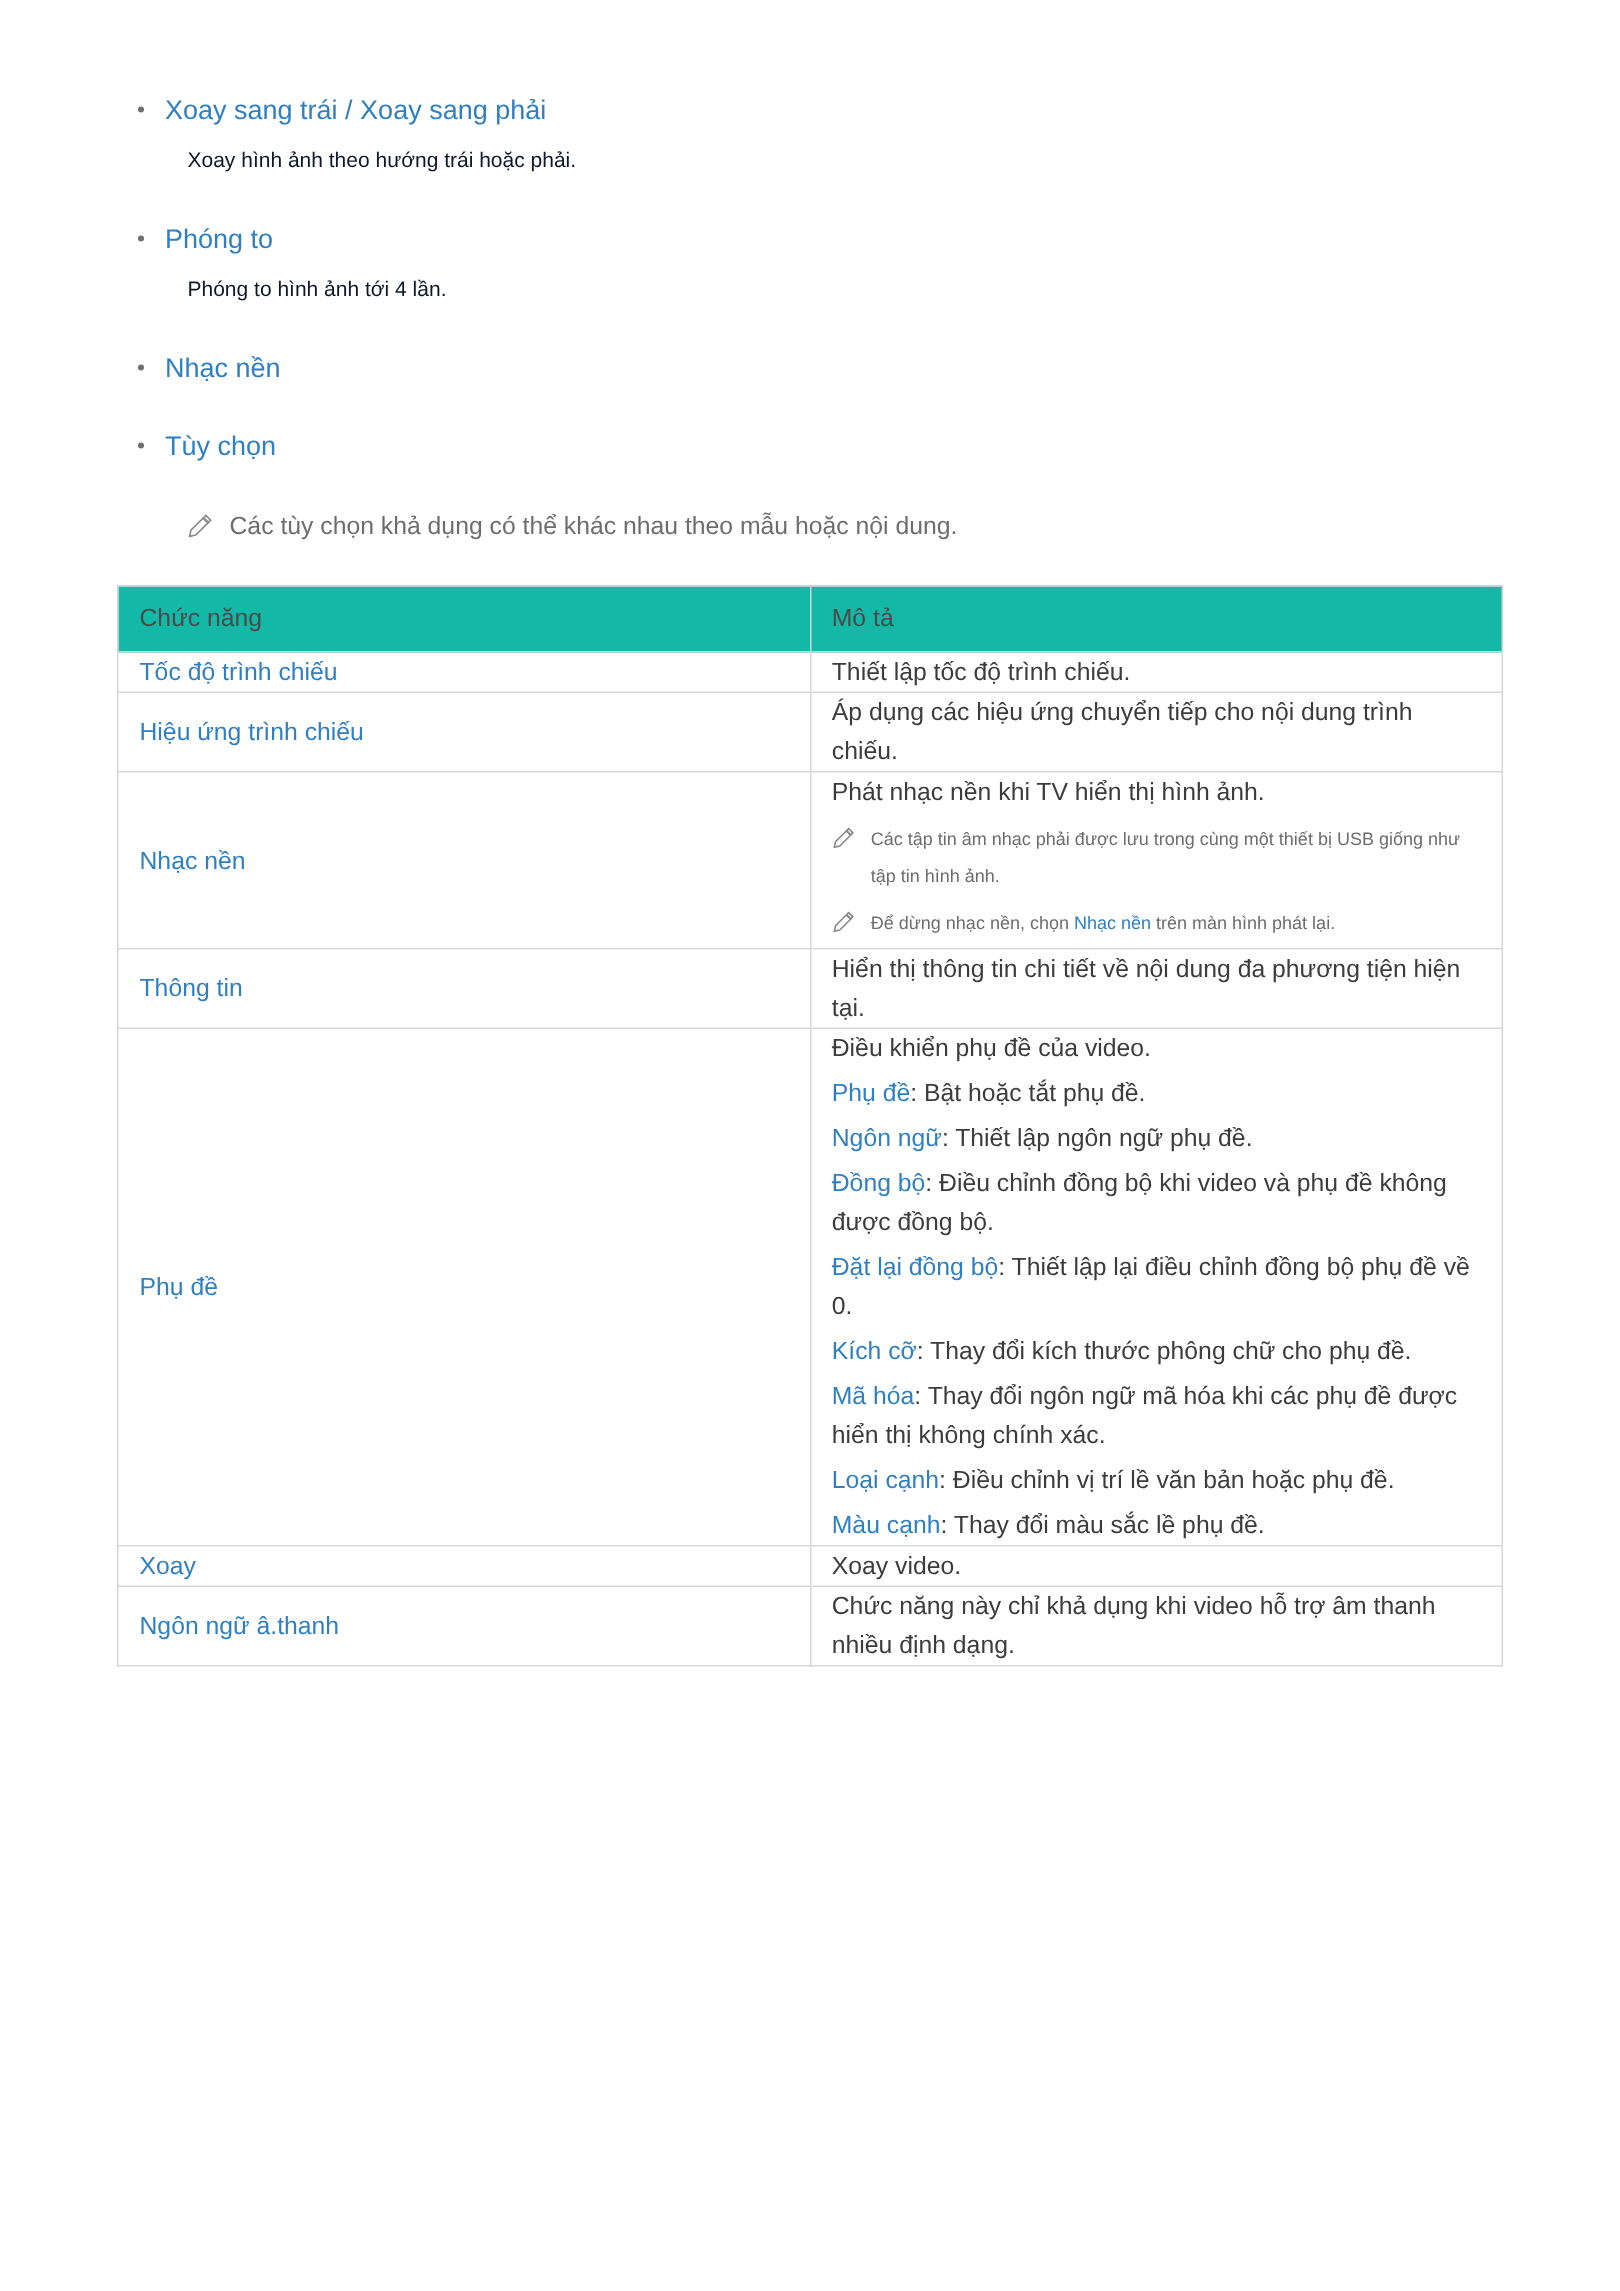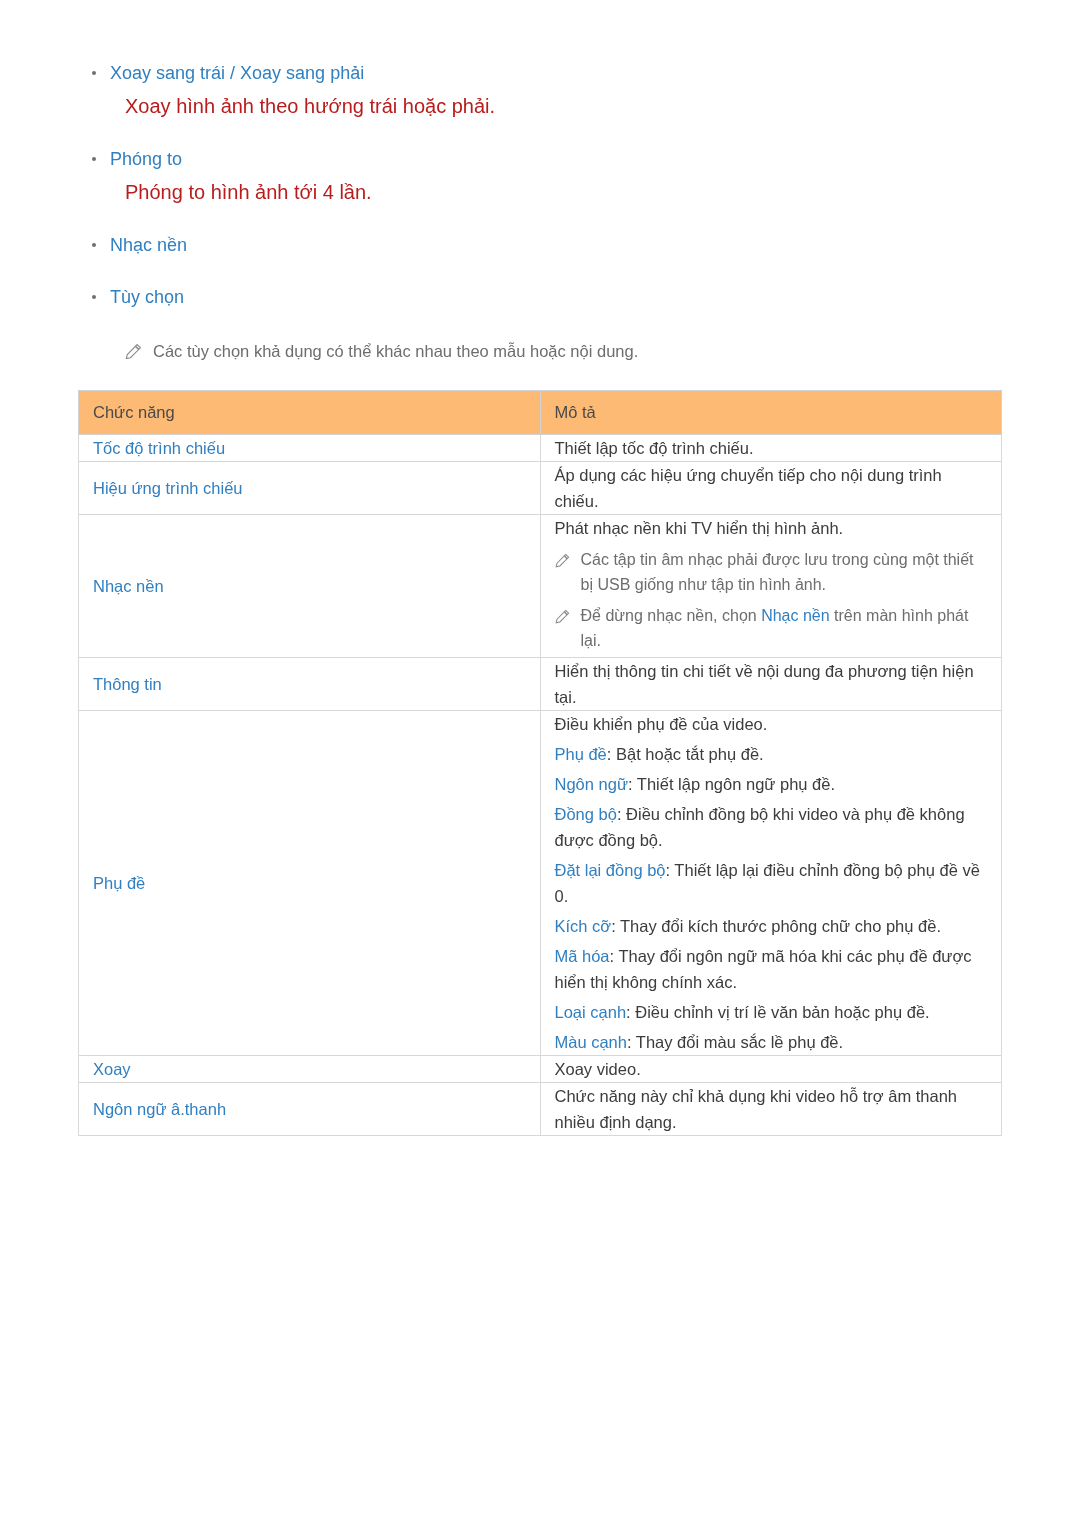--- a/index.html
+++ b/index.html
@@ -38,23 +38,23 @@
     position: absolute;
     left: 14px;
     top: 11px;
     width: 4px;
     height: 4px;
     border-radius: 50%;
     background: #6f6f6f;
   }
   .bullet-body {
     padding-left: 47px;
-    font-size: 20px;
+    font-size: 14px;
     line-height: 28px;
-    color: #b91c1c;
+    color: #0f172a;
     margin-top: 6px;
   }
 
   .note-line {
     position: relative;
     padding-left: 75px;
     font-size: 16.5px;
     line-height: 26px;
     color: #6d6d6d;
     margin-top: 28px;
@@ -68,21 +68,21 @@
   }
 
   
   table.spec {
     border-collapse: collapse;
     width: 924px;
     margin-top: 26px;
     table-layout: fixed;
   }
   table.spec th {
-    background: #fdba74;
+    background: #14b8a6;
     color: #4a4a4a;
     font-weight: 400;
     font-size: 16.5px;
     text-align: left;
     padding: 12px 14px;
     border: 1px solid #d2d2d2;
   }
   table.spec td {
     border: 1px solid #d8d8d8;
     padding: 0 14px;
@@ -102,21 +102,21 @@
   td.desc p:last-child {
     margin-bottom: 0;
   }
   .kw {
     color: #2f7fc1;
   }
   .sub-note {
     position: relative;
     padding-left: 26px;
     color: #6d6d6d;
-    font-size: 16px;
+    font-size: 12px;
     line-height: 25px;
     margin: 6px 0 4px 0;
   }
   .sub-note .pencil-sm {
     position: absolute;
     left: 0;
     top: 3px;
     width: 15px;
     height: 15px;
   }

